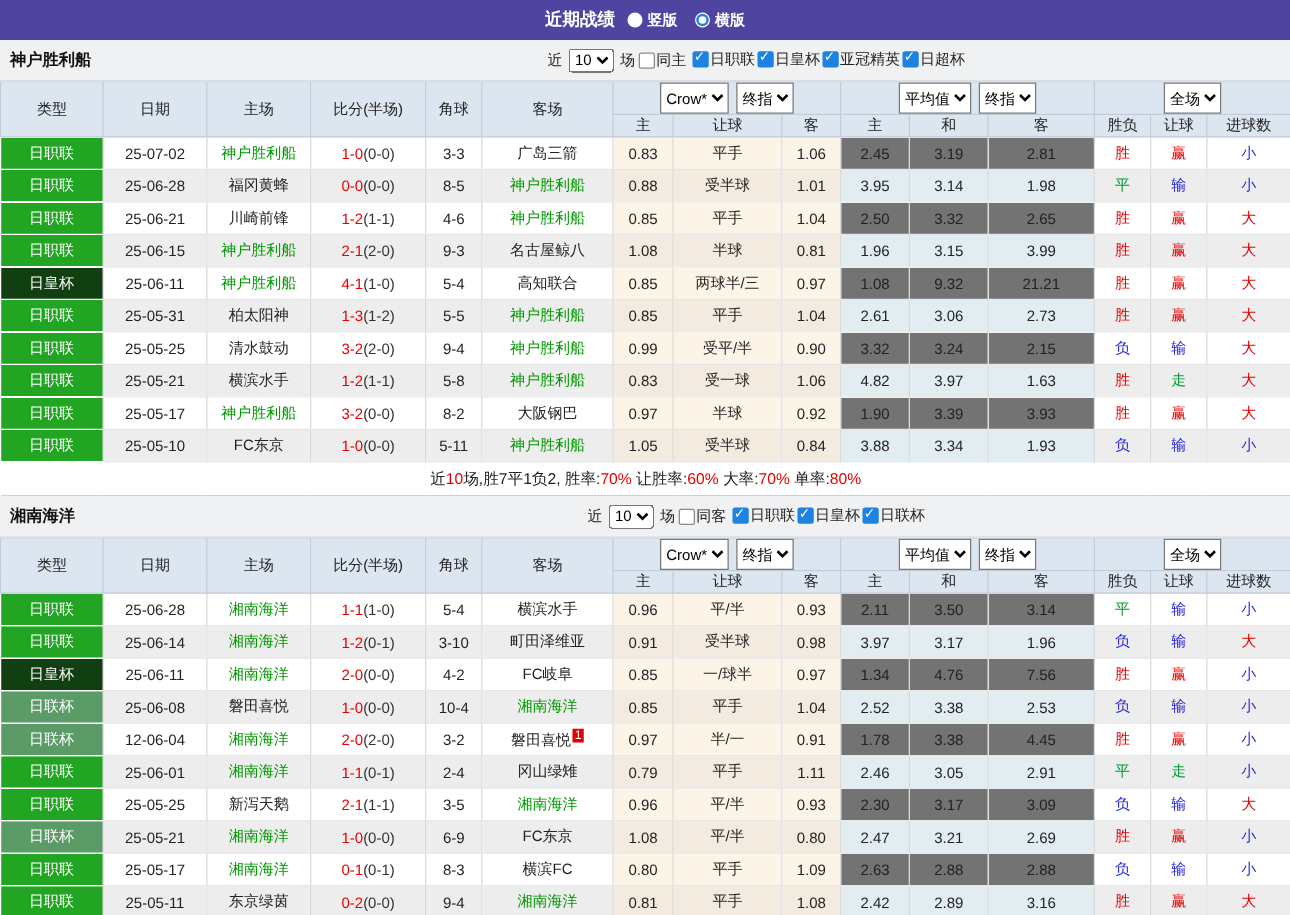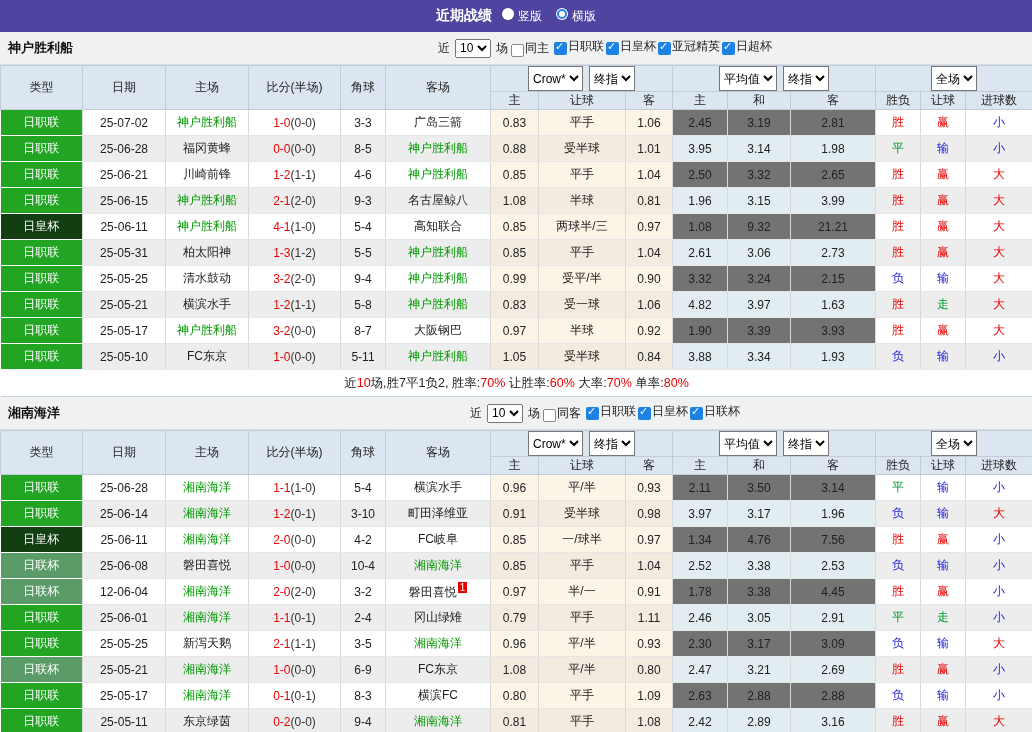--- a/index.html
+++ b/index.html
@@ -9,35 +9,35 @@
     font-family:"Liberation Sans","DejaVu Sans",sans-serif;
     font-size:12px; color:#222; background:#fff;
   }
   
   .topbar {
     height:32px; background:#4f45a0; color:#fff;
     display:flex; align-items:center; justify-content:center; gap:10px;
     font-size:14px; font-weight:bold;
   }
   .radio-group { display:flex; align-items:center; gap:14px; font-size:12px; font-weight:normal; }
-  .radio-item { display:flex; gap:4px; cursor:pointer; }
+  .radio-item { display:flex; align-items:center; gap:4px; cursor:pointer;font-weight:bold; }
   .radio-dot { width:12px; height:12px; border-radius:50%; background:#fff; position:relative; display:inline-block; }
   .radio-dot.sel::after {
     content:""; position:absolute; left:1px; top:1px; right:1px; bottom:1px;
     border:2.5px solid #2f7fe0; border-radius:50%; background:#fff;
   }
   
   .section-bar {
     height:33px; background:#f0f1f3; border-bottom:1px solid #d7dde5;
     display:flex; align-items:center; position:relative;
   }
   .team-name { position:absolute; left:8px; font-size:13px; font-weight:bold; color:#111; }
   .controls { margin:0 auto; display:flex; align-items:center; gap:3px; padding-left:180px; }
   .controls select { font-size:12px; height:19px; margin:0 2px; }
-  .cb-label { display:inline-flex; align-items:flex-end; gap:1px; margin-right:2px; cursor:pointer; }
+  .cb-label { display:inline-flex; align-items:center; gap:1px; margin-right:2px; cursor:pointer; }
   .cb { width:13px; height:13px; display:inline-block; border-radius:2px; position:relative; }
   .cb.on { background:#1d82e2; }
   .cb.on::after { content:"✓"; position:absolute; left:1px; top:-2px; color:#fff; font-size:11px; font-weight:bold; }
   .cb.off { background:#fff; border:1px solid #8a8a8a; }
   
   table { border-collapse:collapse; table-layout:fixed; width:1032px; }
   thead th {
     background:#dce6f1; font-weight:normal; color:#222;
     border:1px solid #c2ccd8; padding:0; font-size:12px;
   }
@@ -314,21 +314,21 @@
         <td class="avg">1.63</td>
         <td class="c-red">胜</td>
         <td class="c-green">走</td>
         <td class="c-red">大</td>
       </tr>
       <tr class="odd">
         <td class="type-cell badge-jl">日职联</td>
         <td>25-05-17</td>
         <td class="hl">神户胜利船</td>
         <td><span class="score-ft">3-2</span><span class="score-ht">(0-0)</span></td>
-        <td>8-7</td>
+        <td>8-2</td>
         <td>大阪钢巴</td>
         <td class="hcp">0.97</td>
         <td class="hcp">半球</td>
         <td class="hcp">0.92</td>
         <td class="avg">1.90</td>
         <td class="avg">3.39</td>
         <td class="avg">3.93</td>
         <td class="c-red">胜</td>
         <td class="c-red">赢</td>
         <td class="c-red">大</td>

